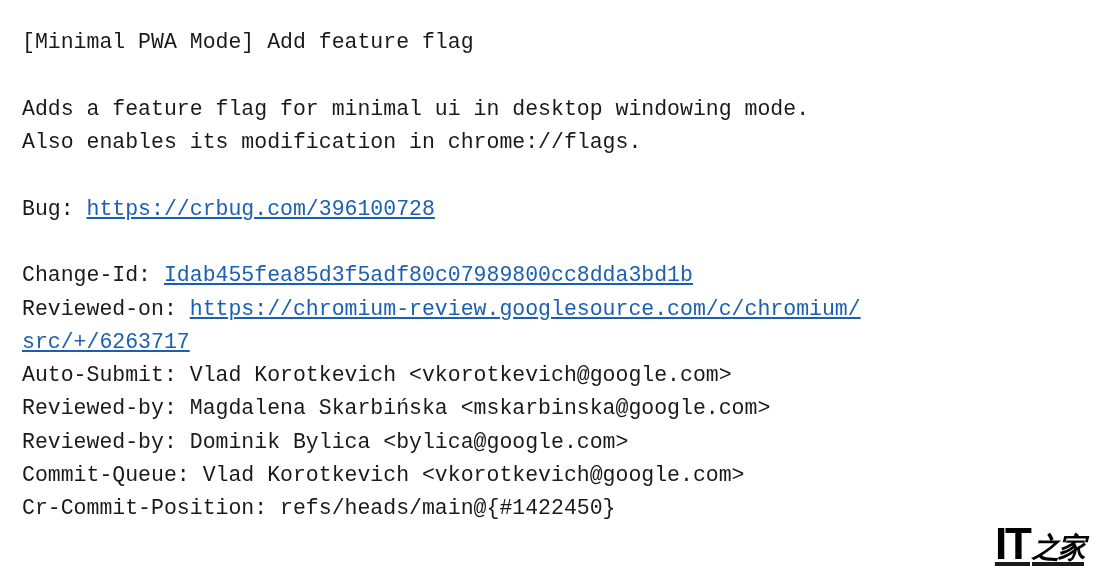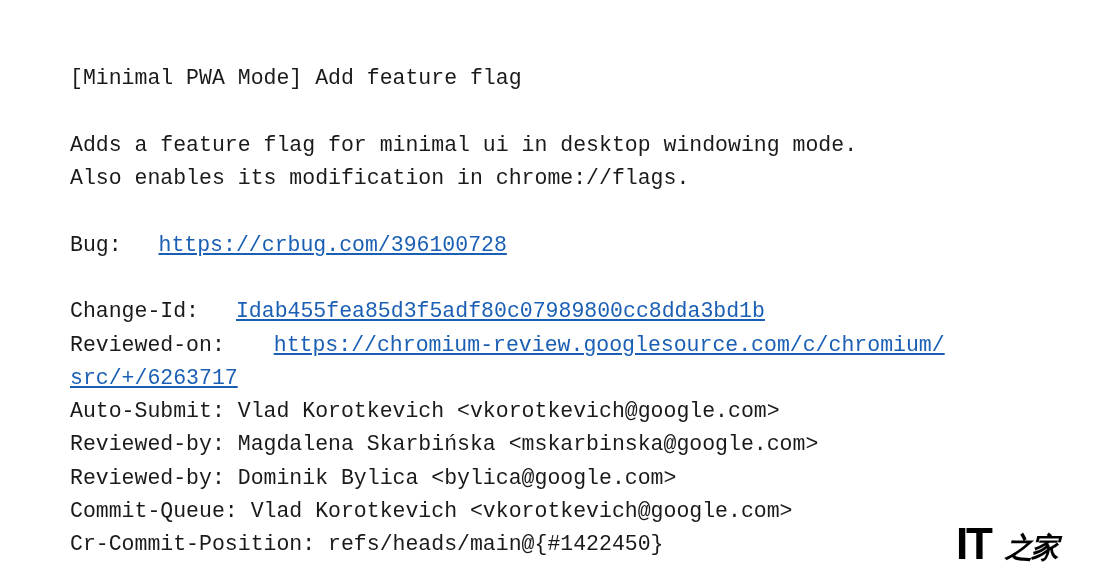--- a/index.html
+++ b/index.html
@@ -1,16 +1,16 @@
 <!DOCTYPE html>
 <html><head>
   <meta charset="utf-8">
   <style>
     * {
-      margin: 12px;
+      margin: 0;
       padding: 0;
       box-sizing: border-box;
     }
     body {
       width: 1096px;
       height: 576px;
       background: #ffffff;
       font-family: "SF Mono", "Menlo", "Consolas", "Courier New", monospace;
       font-size: 21.5px;
       line-height: 1.55;
@@ -23,24 +23,25 @@
       white-space: pre-wrap;
       word-break: break-word;
     }
     .link {
       color: #1a5fb4;
       text-decoration: underline;
       cursor: pointer;
     }
     .watermark {
       position: absolute;
-      right: 27px;
+      right: 12px;
       bottom: 10px;
       text-align: right;
       pointer-events: none;
+      text-decoration: underline;
     }
     .watermark .logo {
       font-family: Arial, sans-serif;
       font-weight: 900;
       font-size: 44px;
       line-height: 1;
       color: #000;
       letter-spacing: -2px;
     }
     .watermark .logo .zj {

